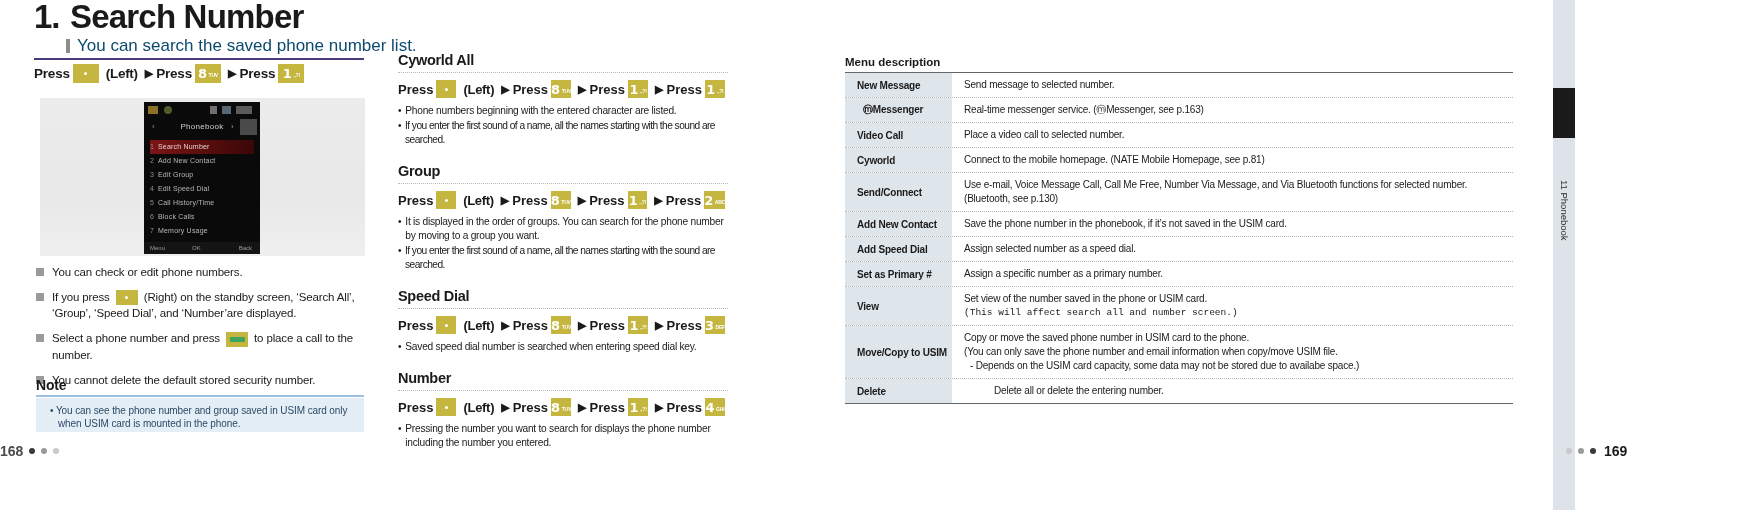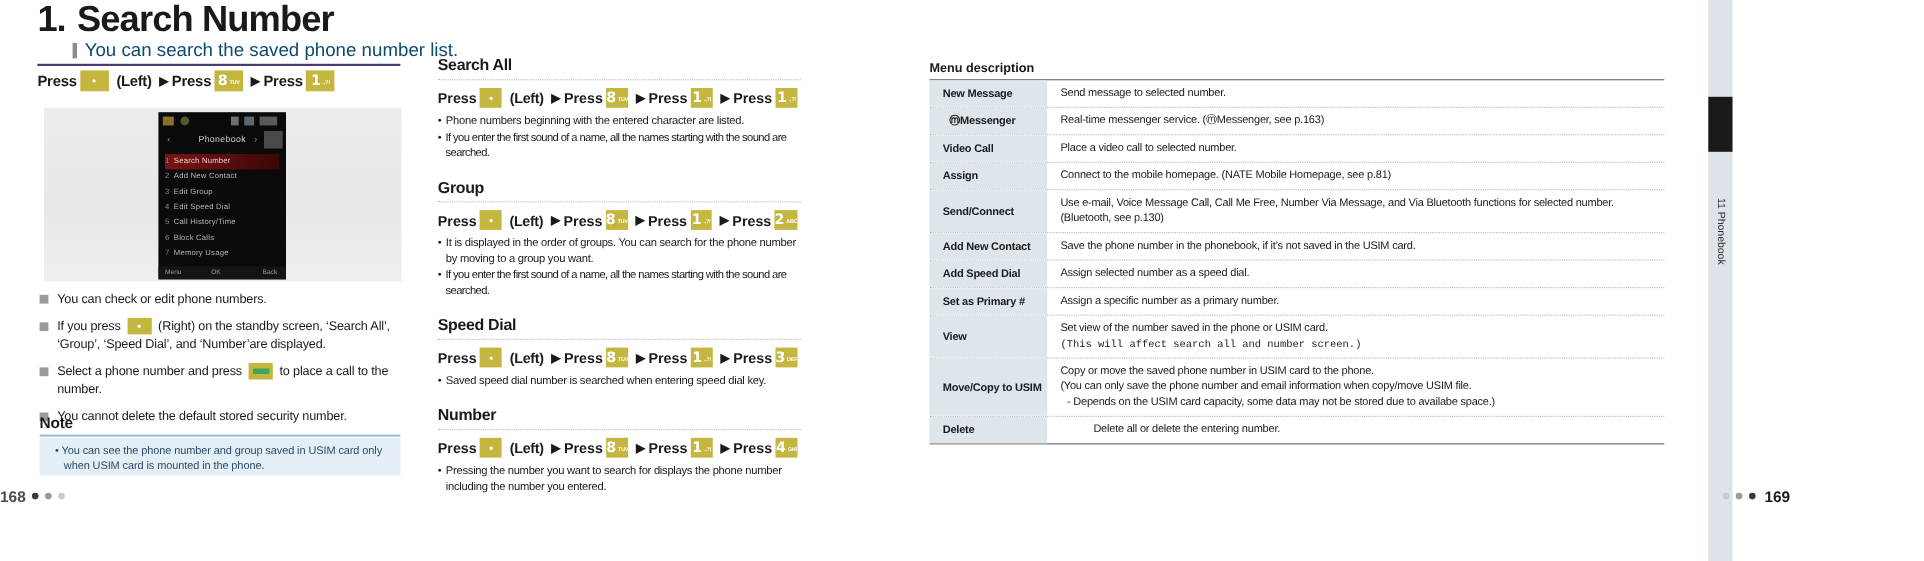--- a/index.html
+++ b/index.html
@@ -245,21 +245,21 @@
         <i style="background:#3a3a3a"></i>
         <i style="background:#9a9a9a"></i>
         <i style="background:#c9c9c9"></i>
       </span>
     </div>
   </div>
 
   <div class="mid">
 
     <div class="sec">
-      <div class="sec-h">Search All</div>
+      <div class="sec-h">Cyworld All</div>
       <div class="sec-dots"></div>
       <div class="sec-press">
         <span>Press</span>
         <span class="key nav">
             <span class="dot"></span>
           </span>
         <span class="paren">(Left)</span>
         <span class="arrow">▶</span>
         <span>Press</span>
         <span class="key">
@@ -413,21 +413,21 @@
             <div class="l">Real-time messenger service.  (ⓜMessenger, see p.163)</div>
           </div>
       </div>
       <div class="trow">
         <div class="tc-label">Video Call</div>
         <div class="tc-desc">
             <div class="l">Place a video call to selected number.</div>
           </div>
       </div>
       <div class="trow">
-        <div class="tc-label">Assign</div>
+        <div class="tc-label">Cyworld</div>
         <div class="tc-desc">
             <div class="l">Connect to the mobile homepage. (NATE Mobile Homepage, see p.81)</div>
           </div>
       </div>
       <div class="trow">
         <div class="tc-label">Send/Connect</div>
         <div class="tc-desc">
             <div class="l">Use e-mail, Voice Message Call, Call Me Free, Number Via Message, and Via Bluetooth functions for selected number. (Bluetooth, see p.130)</div>
           </div>
       </div>

